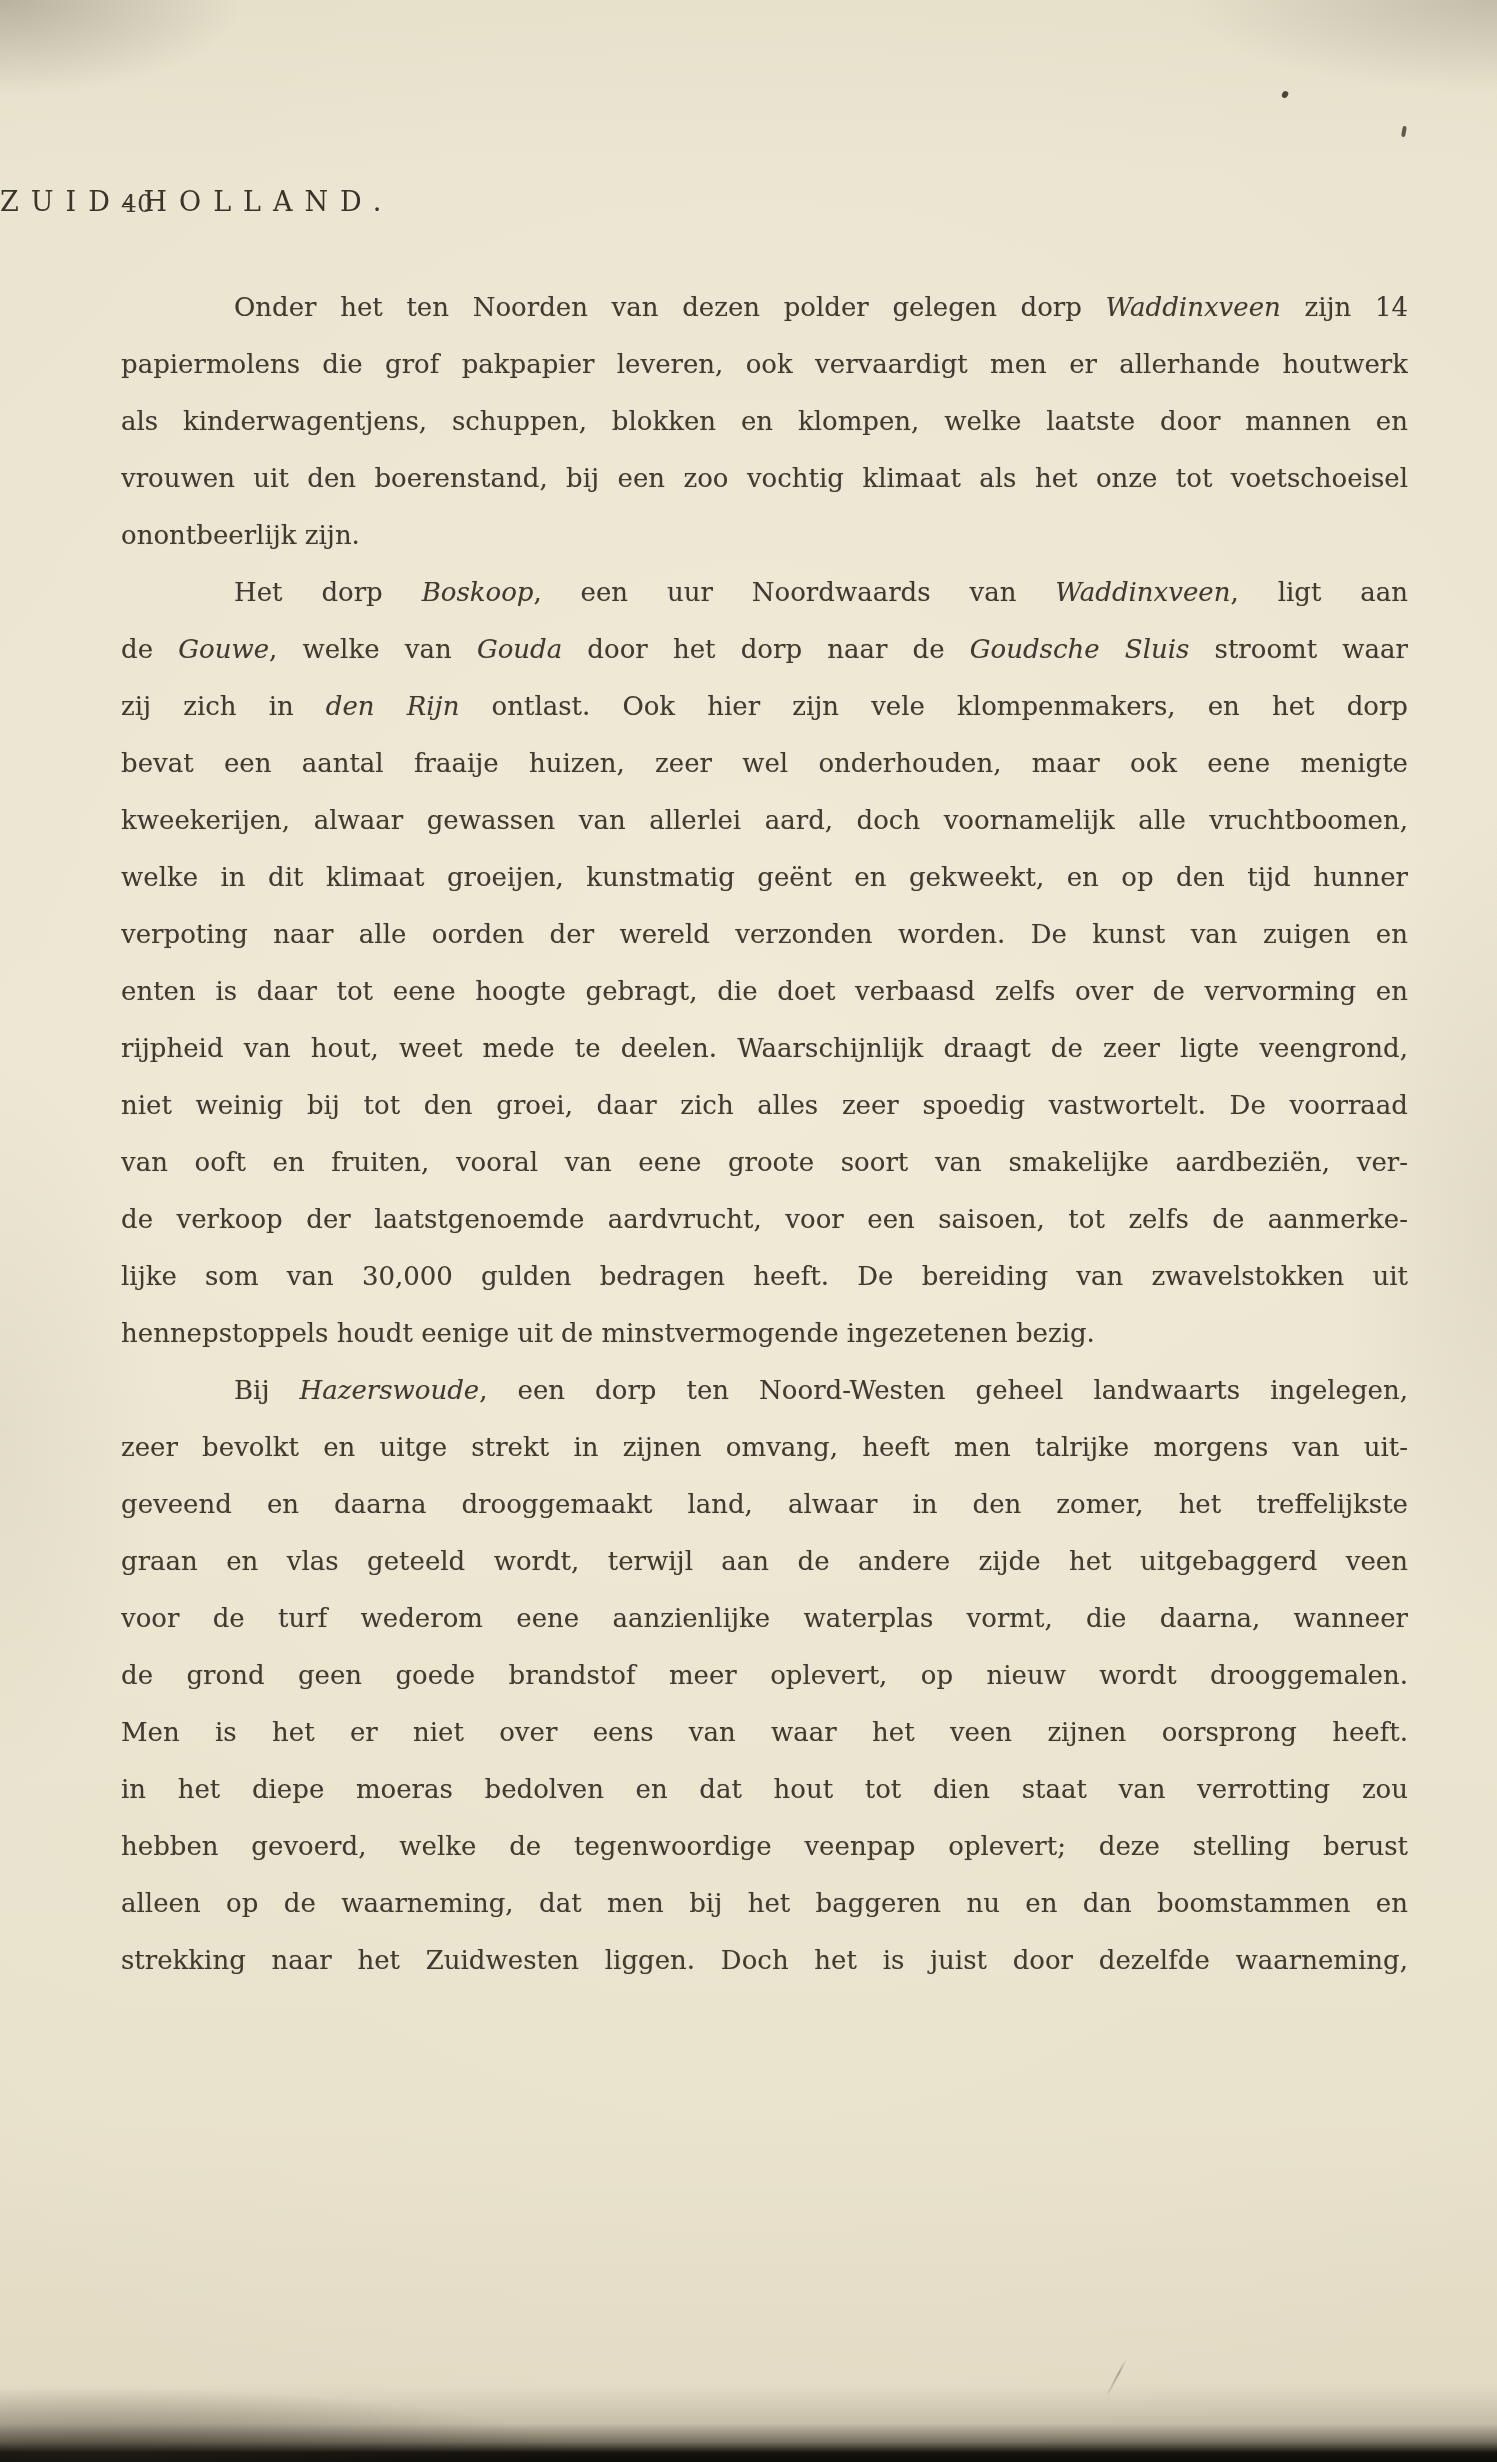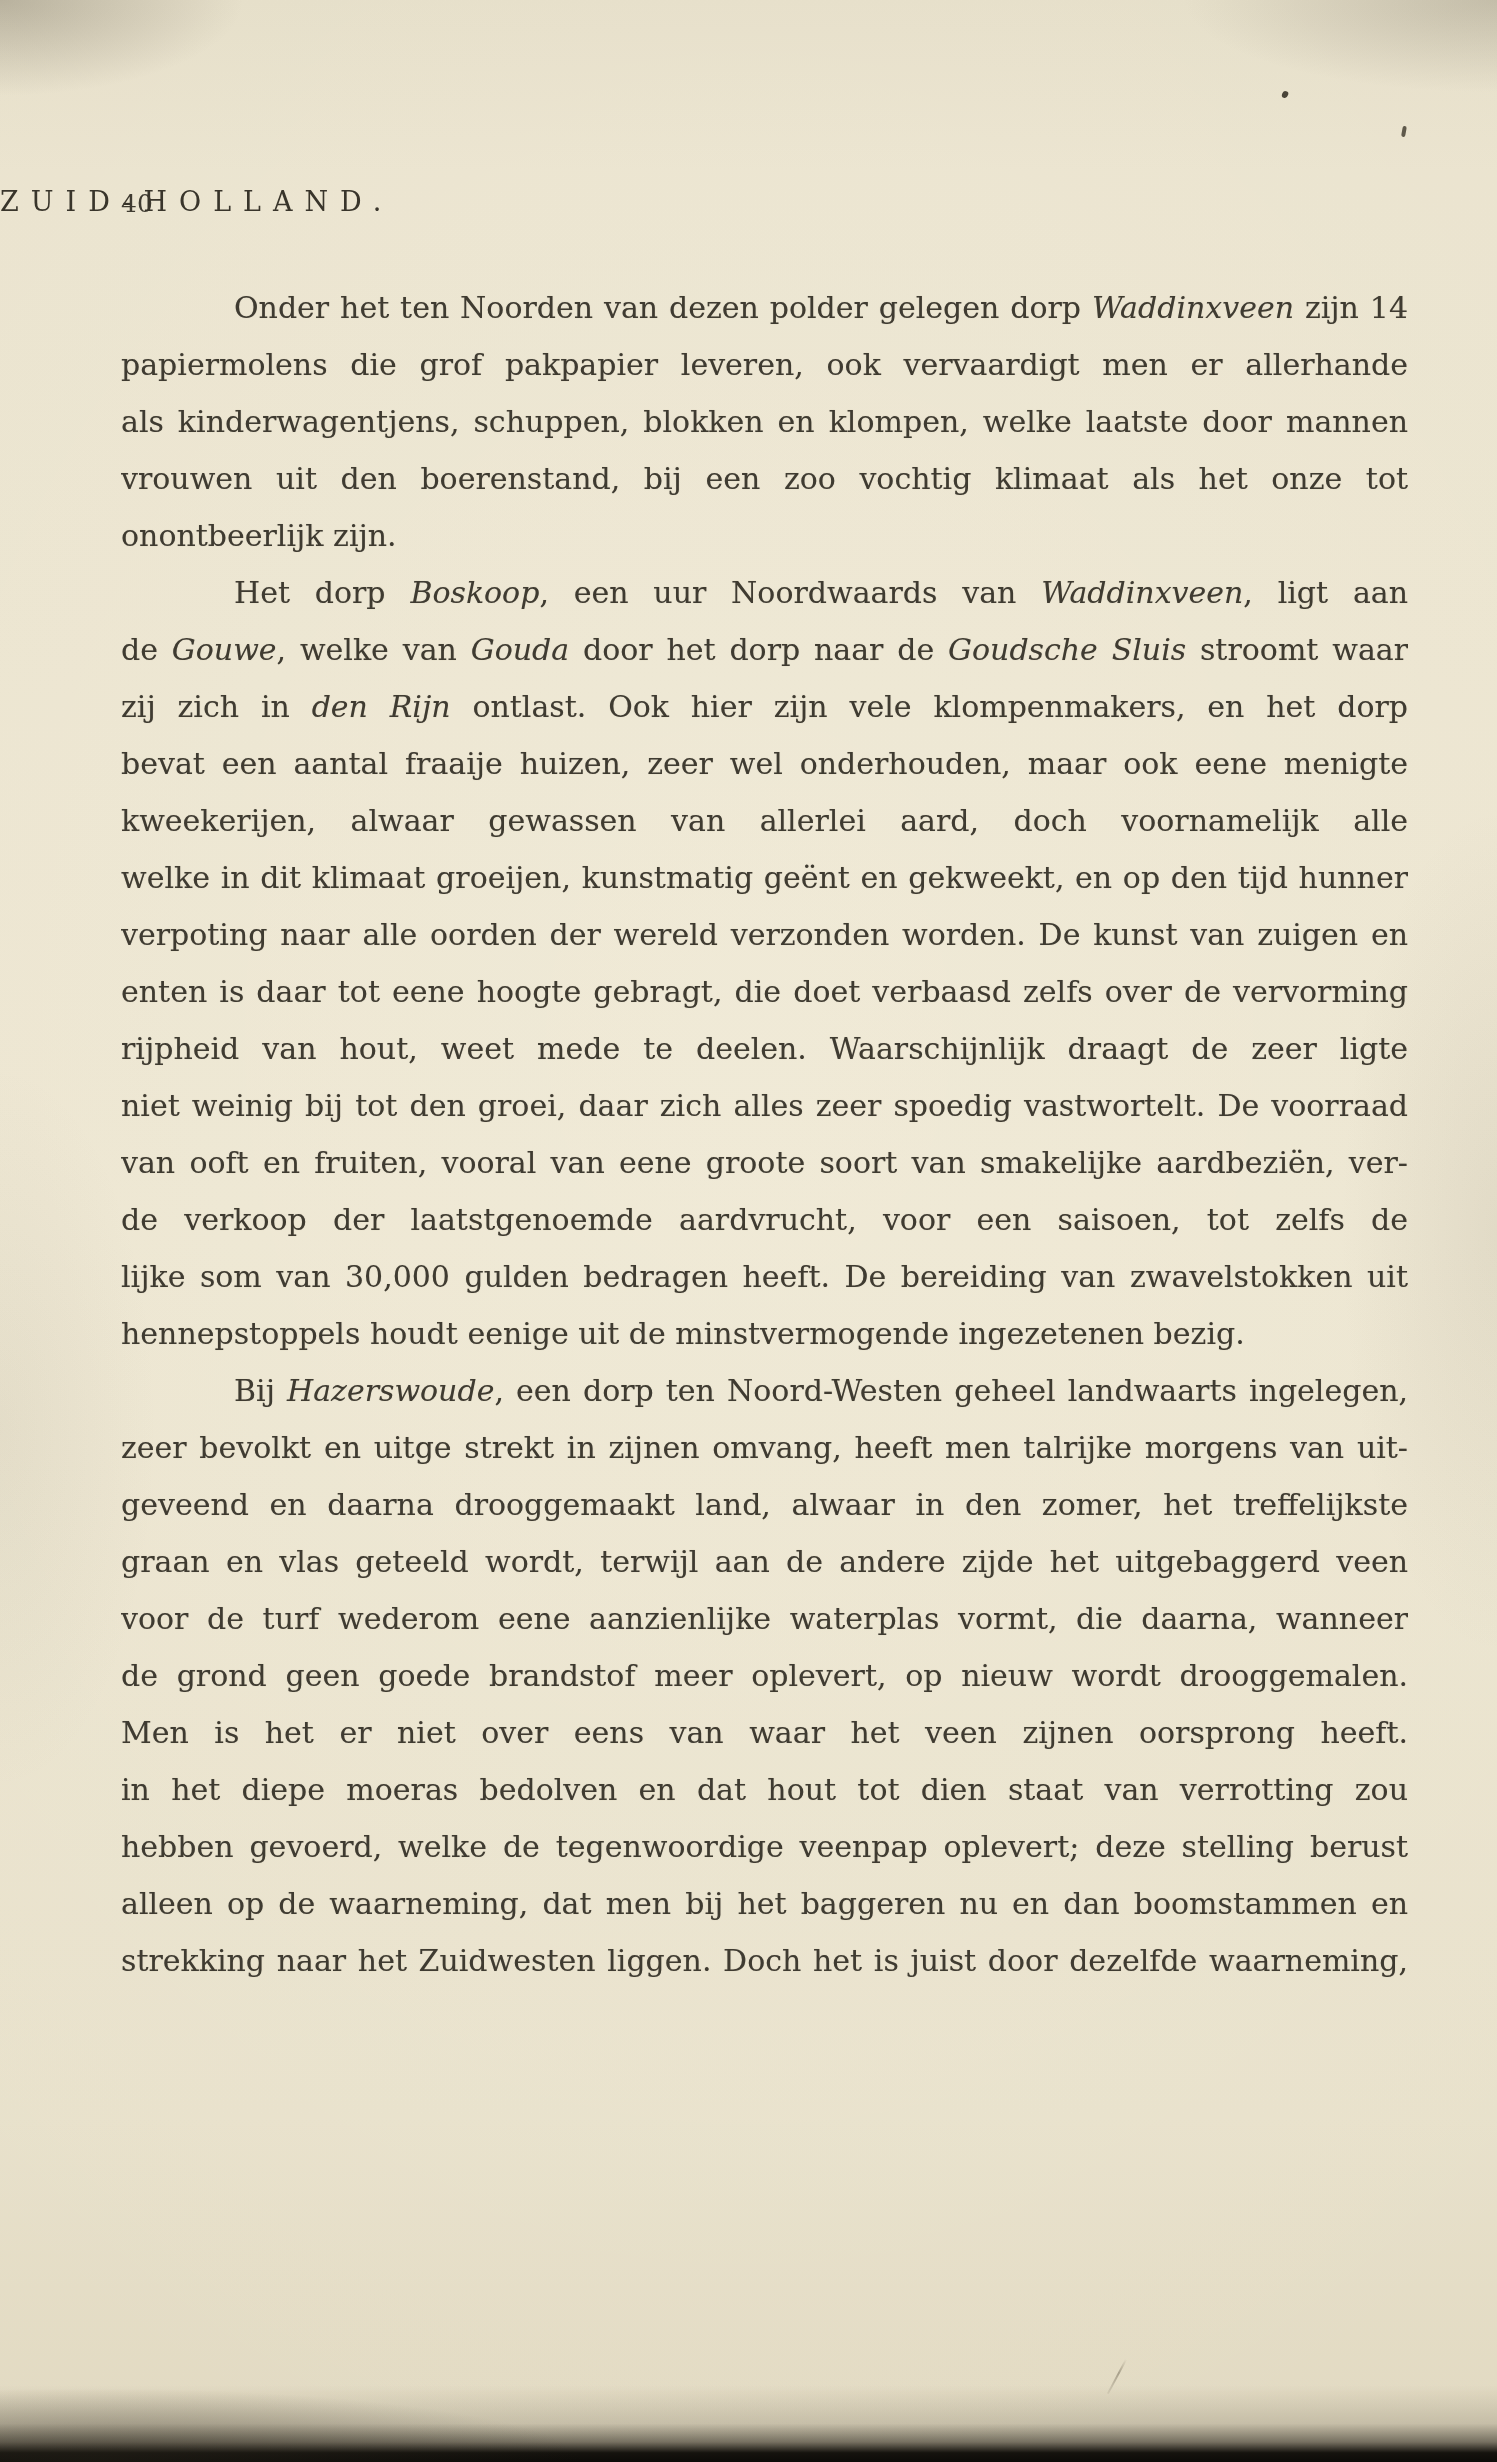--- a/index.html
+++ b/index.html
@@ -41,21 +41,21 @@
   }
   .title{
     position:absolute;left:0;right:0;top:186px;text-align:left;
     font-size:27px;line-height:32px;letter-spacing:12px;color:#39352b;
   }
   .text-block{
     position:absolute;left:121px;top:279px;width:1287px;
   }
   .paragraph{margin:0;}
   .line{
-    font-size:30px;line-height:57px;height:57px;
+    font-size:26px;line-height:57px;height:57px;
     text-align:justify;text-align-last:justify;
     overflow:hidden;white-space:normal;
     text-shadow:0 0 0.8px rgba(60,55,45,0.28);
   }
   .line.indent{padding-left:113px;}
   .line.end{text-align-last:left;}
   .line i{font-style:italic;}
   
   .speck{position:absolute;pointer-events:none;}
   .speck.s1{left:1282px;top:91px;width:5.7px;height:7.3px;background:#4a4539;border-radius:50% 40% 55% 45%;transform:rotate(20deg);}

